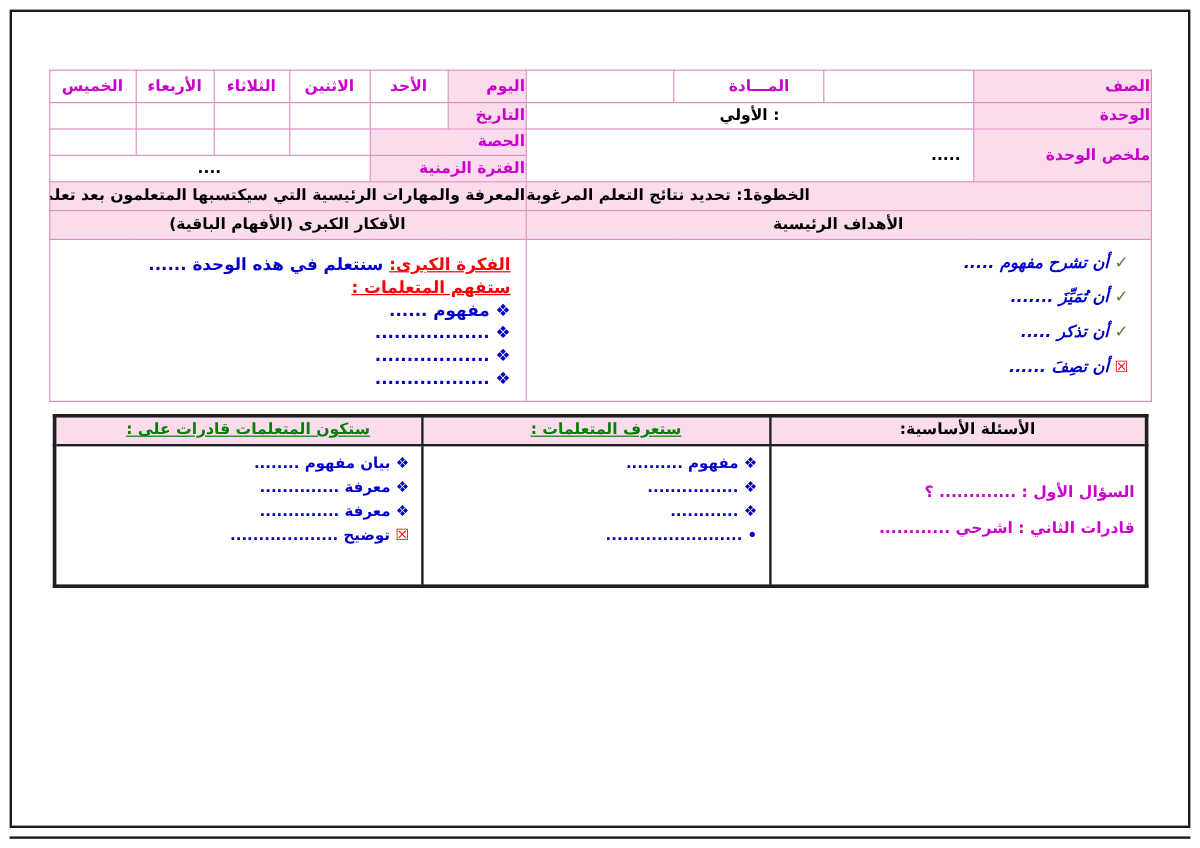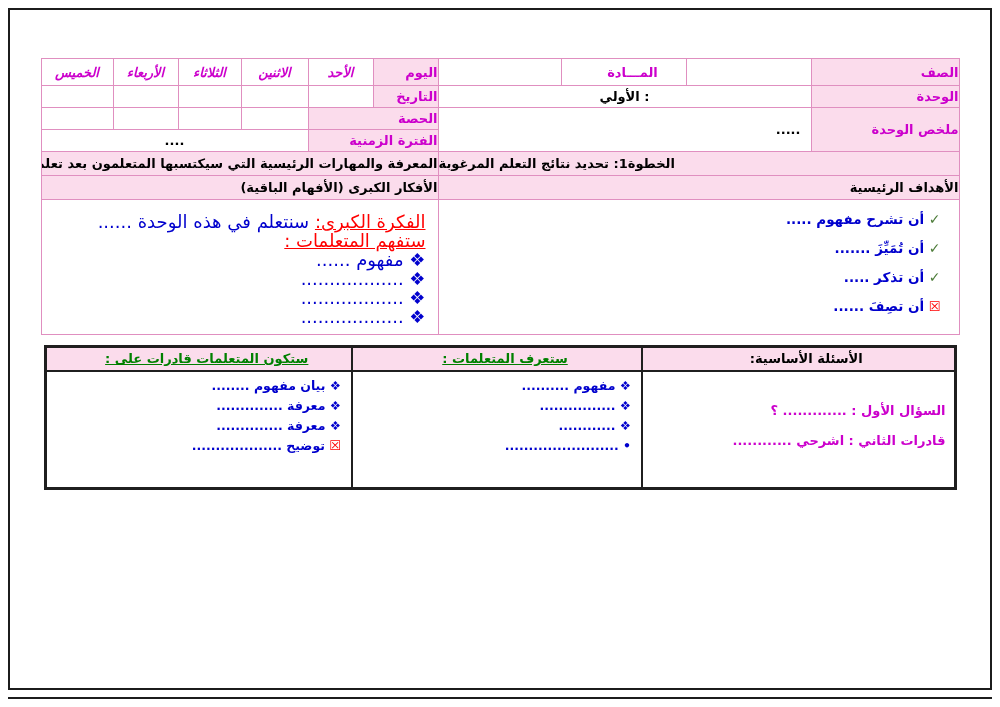--- a/index.html
+++ b/index.html
@@ -9,41 +9,41 @@
   .frame { position:absolute; top:8px; right:8px; left:8px; bottom:17px; border:2px solid #1c1c1c; }
   .footer-line { position:absolute; right:8px; left:8px; bottom:8px; height:2px; background:#1c1c1c; }
 
   .title { margin-top:44px; text-align:center; font-size:23px; font-weight:bold; color:#00b050; }
 
   table { border-collapse:collapse; table-layout:fixed; }
   .info-table { width:918px; margin:48px auto 0; }
   .info-table td { border:1px solid #e08fc0; font-size:13px; vertical-align:middle; overflow:hidden; }
   .pink { background:#fbdcec; color:#cc00cc; font-weight:bold; text-align:right; }
   .mag  { color:#cc00cc; font-weight:bold; text-align:center;padding-left:18px; }
-  .day  { color:#cc00cc; font-weight:bold; text-align:center; font-size:12.5px;font-style:italic; }
+  .day  { color:#cc00cc; font-weight:bold; text-align:center; font-size:12.5px; }
   .val  { color:#000; font-weight:bold; }
   .center { text-align:center; }
   .start  { text-align:right; padding-left:0; padding-right:10px; }
   tr.r-head td { height:27px; }
   tr.r-mid  td { height:22px; }
   tr.r-step td { height:24px; }
-  tr.r-sub  td { height:24px;text-align:right; }
+  tr.r-sub  td { height:24px; }
   .pinkbg { background:#fbdcec; }
   .step-title { font-size:15px; font-weight:bold; text-align:left; color:#000; white-space:nowrap; }
   .knowledge-note { font-size:11.5px; font-weight:bold; text-align:center; color:#000; white-space:nowrap; }
   .sub-head { font-size:13px; font-weight:bold; text-align:center; color:#000; }
   tr.r-content td { height:135px; vertical-align:top; background:#fff; }
-  .goals-cell { padding:5px 18px 0 6px; }
+  .goals-cell { padding:5px 18px 0 6px;font-style:italic; }
   .goal-line { color:#0000cd; font-weight:bold; font-size:13.5px; line-height:29px; white-space:nowrap; }
   .icon-check { color:#4e7d3a; font-size:14px; }
   .icon-boxx  { color:#ff0000; font-size:13px; }
   .icon-diamond { color:#0000cd; }
   .icon-dot { color:#0000cd; }
   .ideas-cell { padding:12px 12px 0 6px; text-align:right; }
-  .idea-line { font-size:18px; font-weight:normal; line-height:19px; color:#0000cd; white-space:nowrap; }
+  .idea-line { font-size:14px; font-weight:bold; line-height:19px; color:#0000cd; white-space:nowrap; }
   .red-ul { color:#ff0000; text-decoration:underline; }
 
   .bottom-table { width:910px; margin:10px auto 0; border:3px solid #1f1f1f; }
   .bottom-table td { border:2px solid #1f1f1f; overflow:hidden; }
   .bt-head { height:24px; background:#fbdcec; text-align:center; font-weight:bold; font-size:13px; color:#000; vertical-align:middle;padding-left:16px; }
   .bt-head.green { color:#008000; text-decoration:underline; }
   .bt-body { height:118px; vertical-align:top; background:#fff; }
   .eq { padding:24px 8px 0 4px; }
   .eq-item { color:#cc00cc; font-weight:bold; font-size:13px; line-height:30px; white-space:nowrap; }
   .kcell { padding:4px 10px 0 17px;margin-top:39px; }

